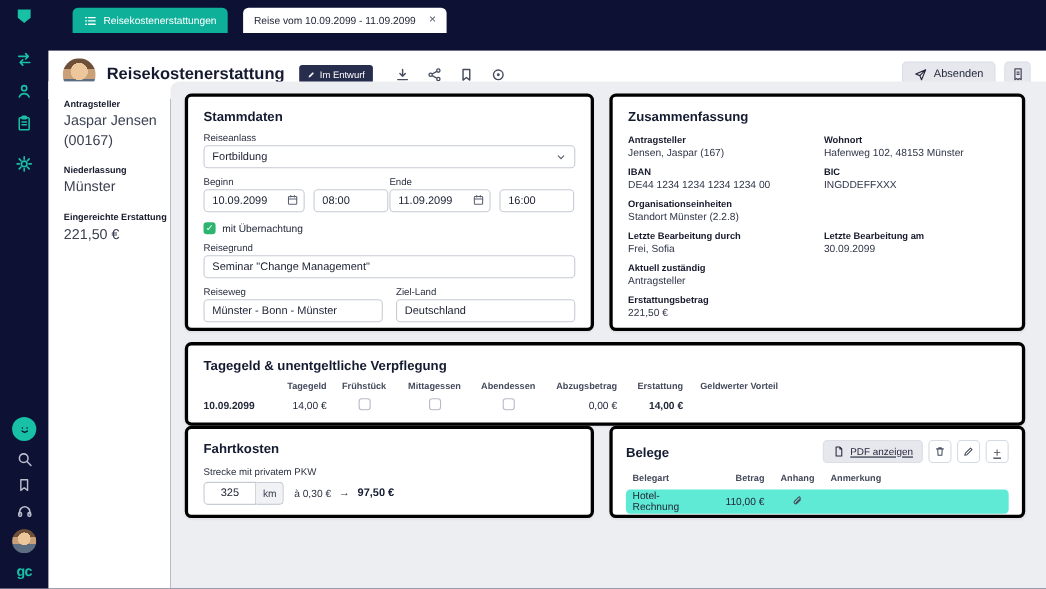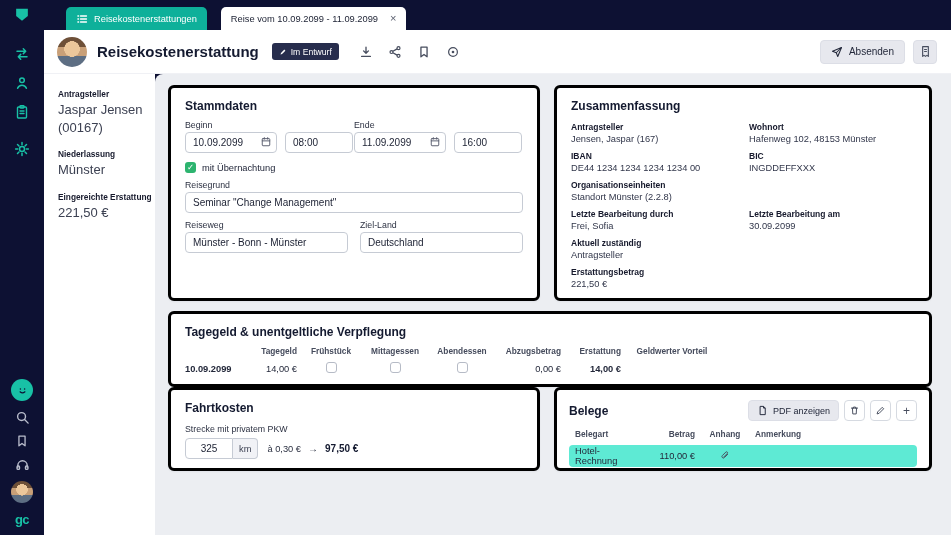--- a/index.html
+++ b/index.html
@@ -31,21 +31,21 @@
   .bot-avatar { width:22px; height:22px; border-radius:50%; background:#18c1a6; display:flex; align-items:center; justify-content:center; cursor:pointer; }
   .photo-avatar { border-radius:50%; cursor:default;
     background:
       radial-gradient(circle at 50% 40%, #ecc79b 0 33%, rgba(0,0,0,0) 34%),
       linear-gradient(180deg, #6e5038 0 32%, #c9a078 32% 62%, #5d6e83 62%);
   }
   .photo-sm { width:22px; height:22px; }
   .gc-logo { color:#18c1a6; font-weight:bold; font-size:13px; letter-spacing:-0.5px; }
 
   
-  .header { position:absolute; left:44px; top:30px; right:0; height:44px; background:#fff; display:flex; align-items:center; padding:0 14px 0 13px; gap:8px; border-bottom:1px solid #f0f1f5; }
+  .header { position:absolute; left:44px; top:46px; right:0; height:44px; background:#fff; display:flex; align-items:center; padding:0 14px 0 13px; gap:8px; border-bottom:1px solid #f0f1f5; }
   .photo-lg { width:30px; height:30px; }
   .page-title { font-size:15px; font-weight:bold; color:#141a30; margin-left:2px; }
   .status-badge { background:#272d4d; color:#fff; font-size:8.6px; height:17px; display:flex; align-items:center; gap:4px; padding:0 7px; border-radius:3px; margin-left:5px; }
   .hicons { display:flex; align-items:center; gap:15px; margin-left:12px; color:#474d5e; }
   .hicons .hi { cursor:pointer; display:flex; }
   .submit-btn { margin-left:auto; background:#e7e8ee; border:1px solid #dcdee6; border-radius:4px; height:24px; display:flex; align-items:center; gap:6px; padding:0 10px; font-size:10px; color:#23283a; cursor:pointer; font-family:inherit; }
   .sq-hbtn { width:24px; height:24px; background:#e7e8ee; border:1px solid #dcdee6; border-radius:4px; display:flex; align-items:center; justify-content:center; color:#474d5e; cursor:pointer; }
 
   
   .profile-panel { position:absolute; left:44px; top:74px; bottom:0; width:111px; background:#fff; padding:15px 6px 0 14px; }
@@ -107,21 +107,21 @@
   
   .fk-row { display:flex; align-items:center; margin-top:4px; }
   .km-input { width:48px; text-align:center; border-radius:4px 0 0 4px; }
   .km-unit { height:21px; border:1px solid #c6cbd4; border-left:none; border-radius:0 4px 4px 0; background:#f1f2f6; font-size:9.3px; color:#3c4152; display:flex; align-items:center; padding:0 6px; }
   .fk-rate { font-size:9.3px; color:#2c3142; margin-left:9px; }
   .fk-arrow { font-size:10px; color:#2c3142; margin:0 7px; }
   .fk-total { font-size:10px; font-weight:bold; color:#141a30; }
 
   
   .bel-head { display:flex; align-items:center; }
-  .bel-actions { margin-left:auto; display:flex; gap:5px; align-items:center; }
+  .bel-actions { margin-left:auto; display:flex; gap:5px; align-items:center;text-decoration:underline; }
   .pdf-btn { height:21px; background:#e7e8ee; border:1px solid #dcdee6; border-radius:4px; display:flex; align-items:center; gap:5px; padding:0 8px; font-size:9px; color:#23283a; cursor:pointer; font-family:inherit; }
   .sq-btn { width:21px; height:21px; background:#fff; border:1px solid #d6dae1; border-radius:4px; display:flex; align-items:center; justify-content:center; color:#474d5e; cursor:pointer; font-size:12px; font-family:inherit; }
   .bel-thead { display:flex; gap:10px; margin-top:8px; font-size:8.3px; font-weight:bold; color:#454b5c; padding:0 6px; }
   .bel-row { display:flex; gap:10px; margin-top:6px; background:#5eead4; border-radius:4px; height:22px; align-items:center; font-size:9.3px; color:#23283a; padding:0 6px; cursor:pointer; }
   .b-art { width:62px; }
   .b-btr { width:48px; text-align:right; }
   .b-anh { width:40px; display:flex; justify-content:center; }
   .b-anh-h { width:40px; text-align:center; }
   .b-anm { flex:1; }
 </style>
@@ -278,20 +278,31 @@
     <div class="pp-value">221,50 €</div>
   </div>
 </div>
 
 <div class="content">
 
   <div class="crow">
 
     <div class="card w-left h-row1">
       <div class="card-title">Stammdaten</div>
+      <div class="fgroup">
+        <div class="flabel">Reiseanlass</div>
+        <div class="select">
+          <span>Fortbildung</span>
+          <span>
+            <svg width="10" height="10" viewBox="0 0 16 16" stroke="#5b6070" fill="none" stroke-width="1.8" stroke-linecap="round">
+                <path d="M4 6l4 4 4-4"></path>
+              </svg>
+          </span>
+        </div>
+      </div>
       <div class="dt-row">
         <div class="dt-group">
           <div class="flabel">Beginn</div>
           <div class="dt-inputs">
             <span class="date-wrap">
               <input class="input" value="10.09.2099" style="">
               <span class="cal-ic">
                 <svg width="12" height="12" viewBox="0 0 16 16" stroke="currentColor" fill="none" stroke-width="1.3" stroke-linecap="round">
                     <rect x="3" y="3.5" width="10" height="9.5" rx="1"></rect>
                     <path d="M3 6.5h10M5.8 2.2v2M10.2 2.2v2"></path>

